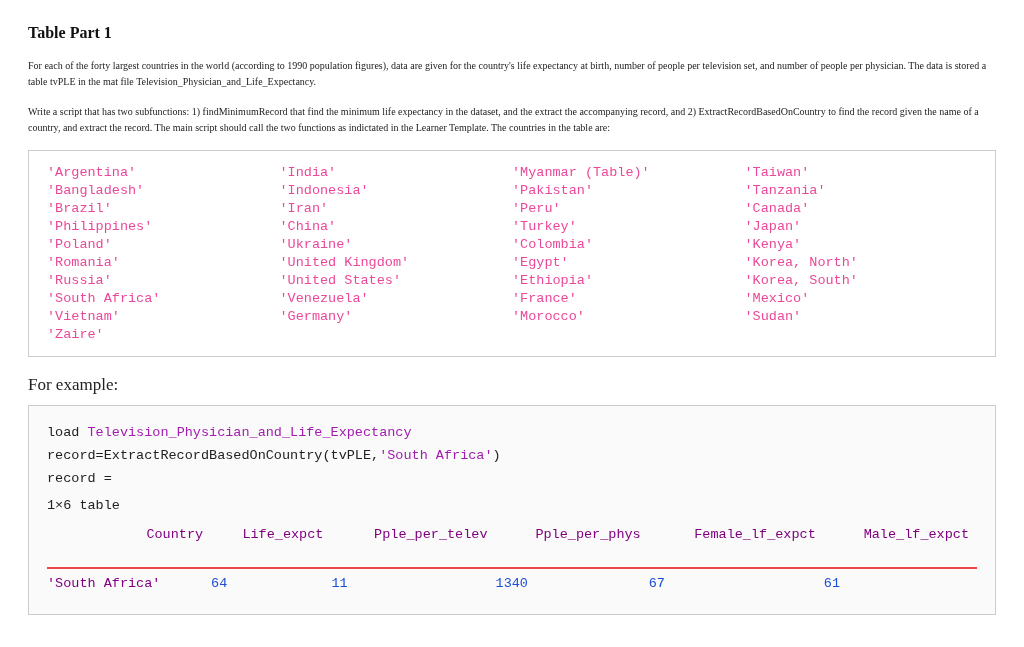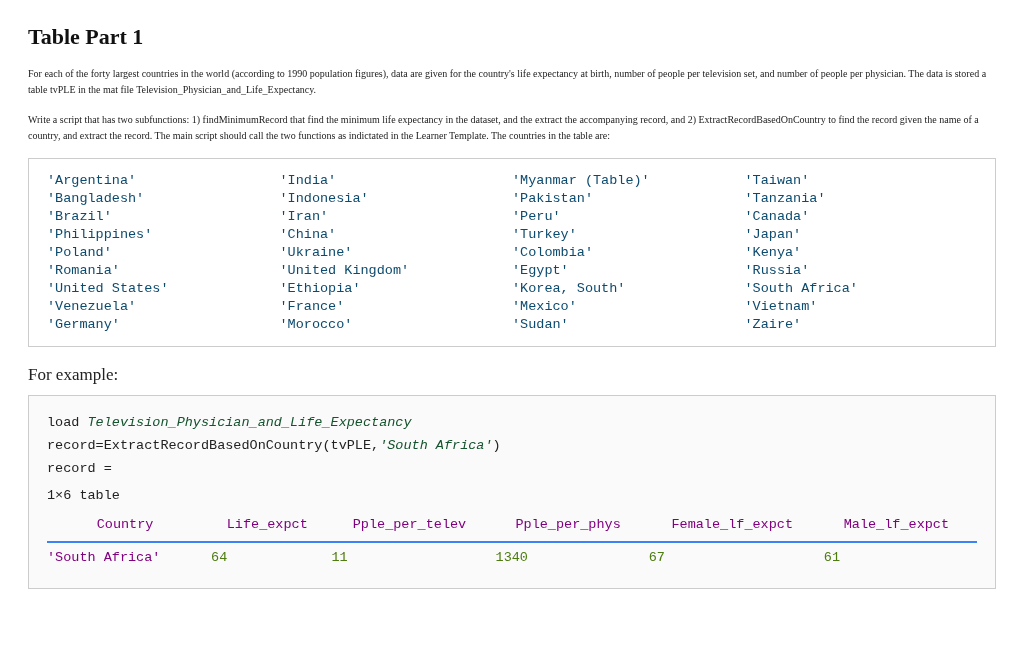--- a/index.html
+++ b/index.html
@@ -5,21 +5,21 @@
     * { box-sizing: border-box; margin: 0; padding: 0; }
     body {
       font-family: Georgia, 'Times New Roman', serif;
       font-size: 15px;
       color: #222;
       background: #fff;
       padding: 24px 28px;
       max-width: 1024px;
     }
     h1 {
-      font-size: 22px;
+      font-size: 16px;
       font-weight: bold;
       margin-bottom: 16px;
       color: #111;
     }
     .description {
       font-size: 10px;
       line-height: 1.6;
       margin-bottom: 14px;
     }
     .country-table-box {
@@ -30,64 +30,63 @@
       font-family: 'Courier New', Courier, monospace;
       font-size: 13.5px;
     }
     .country-grid {
       display: grid;
       grid-template-columns: repeat(4, 1fr);
       row-gap: 3px;
       column-gap: 0;
     }
     .country-cell {
-      color: #0c4a6e;
+      color: #ec4899;
       white-space: nowrap;
     }
     .for-example {
       font-size: 17px;
       margin-bottom: 10px;
     }
     .code-box {
       border: 1px solid #ccc;
       background: #fafafa;
       padding: 16px 18px;
       font-family: 'Courier New', Courier, monospace;
       font-size: 13.5px;
       line-height: 1.7;
     }
     .code-line {
       color: #222;
     }
     .code-purple {
-      color: #14532d;
-      font-style: italic;
+      color: #a21caf;
     }
     .table-display {
       margin-top: 4px;
     }
     .tbl {
       border-collapse: collapse;
       margin-top: 4px;
       width: 100%;
     }
     .tbl th {
-      text-align: center;
+      text-align: right;
       font-weight: normal;
       color: #800080;
-      padding: 2px 8px 4px 0;
-      border-bottom: 2px solid #3b82f6;
+      padding: 2px 8px 20px 0;
+      border-bottom: 2px solid #ef4444;
       font-family: 'Courier New', Courier, monospace;
       font-size: 13.5px;
     }
     .tbl td {
       padding: 4px 8px 2px 0;
       font-family: 'Courier New', Courier, monospace;
       font-size: 13.5px;
-      color: #4d7c0f;
+      color: #1d4ed8;
     }
     .tbl td.purple {
       color: #800080;
     }
   </style>
 </head>
 <body>
 
 <h1>Table Part 1</h1>
 
@@ -112,20 +111,21 @@
       <div class="country-cell">'China'</div>
       <div class="country-cell">'Turkey'</div>
       <div class="country-cell">'Japan'</div>
       <div class="country-cell">'Poland'</div>
       <div class="country-cell">'Ukraine'</div>
       <div class="country-cell">'Colombia'</div>
       <div class="country-cell">'Kenya'</div>
       <div class="country-cell">'Romania'</div>
       <div class="country-cell">'United Kingdom'</div>
       <div class="country-cell">'Egypt'</div>
+      <div class="country-cell">'Korea, North'</div>
       <div class="country-cell">'Russia'</div>
       <div class="country-cell">'United States'</div>
       <div class="country-cell">'Ethiopia'</div>
       <div class="country-cell">'Korea, South'</div>
       <div class="country-cell">'South Africa'</div>
       <div class="country-cell">'Venezuela'</div>
       <div class="country-cell">'France'</div>
       <div class="country-cell">'Mexico'</div>
       <div class="country-cell">'Vietnam'</div>
       <div class="country-cell">'Germany'</div>

